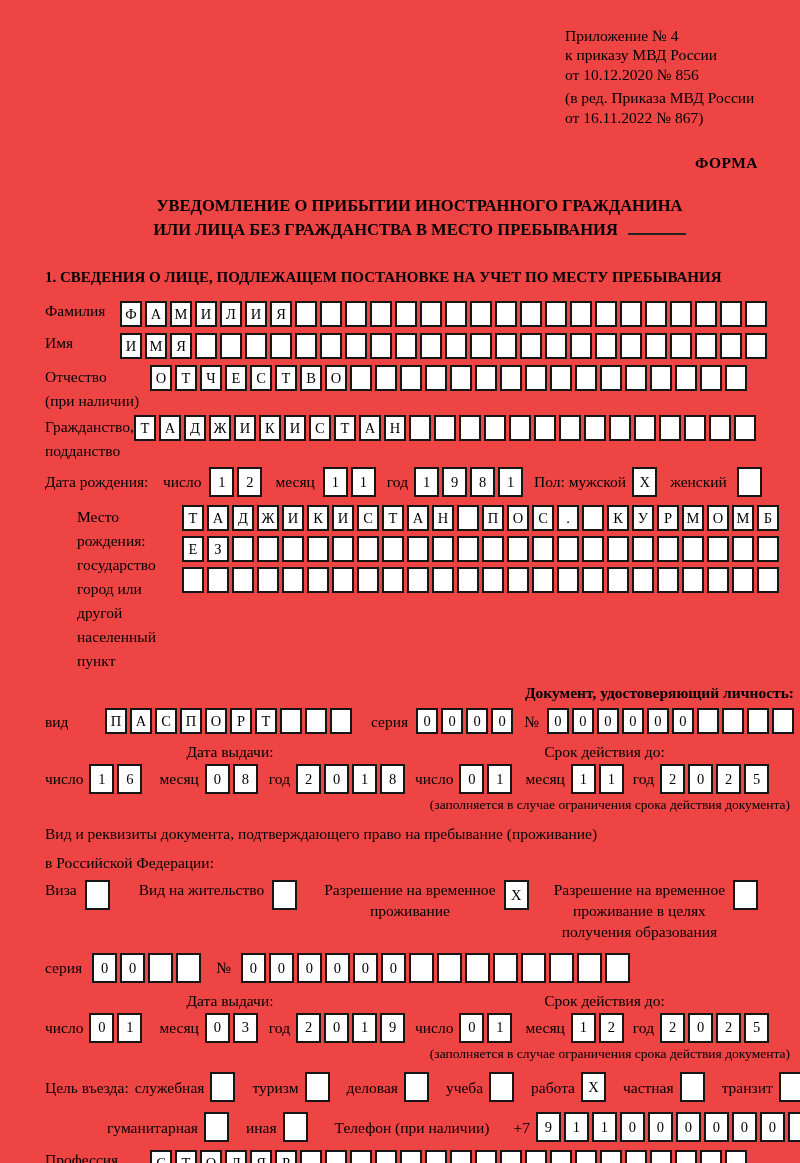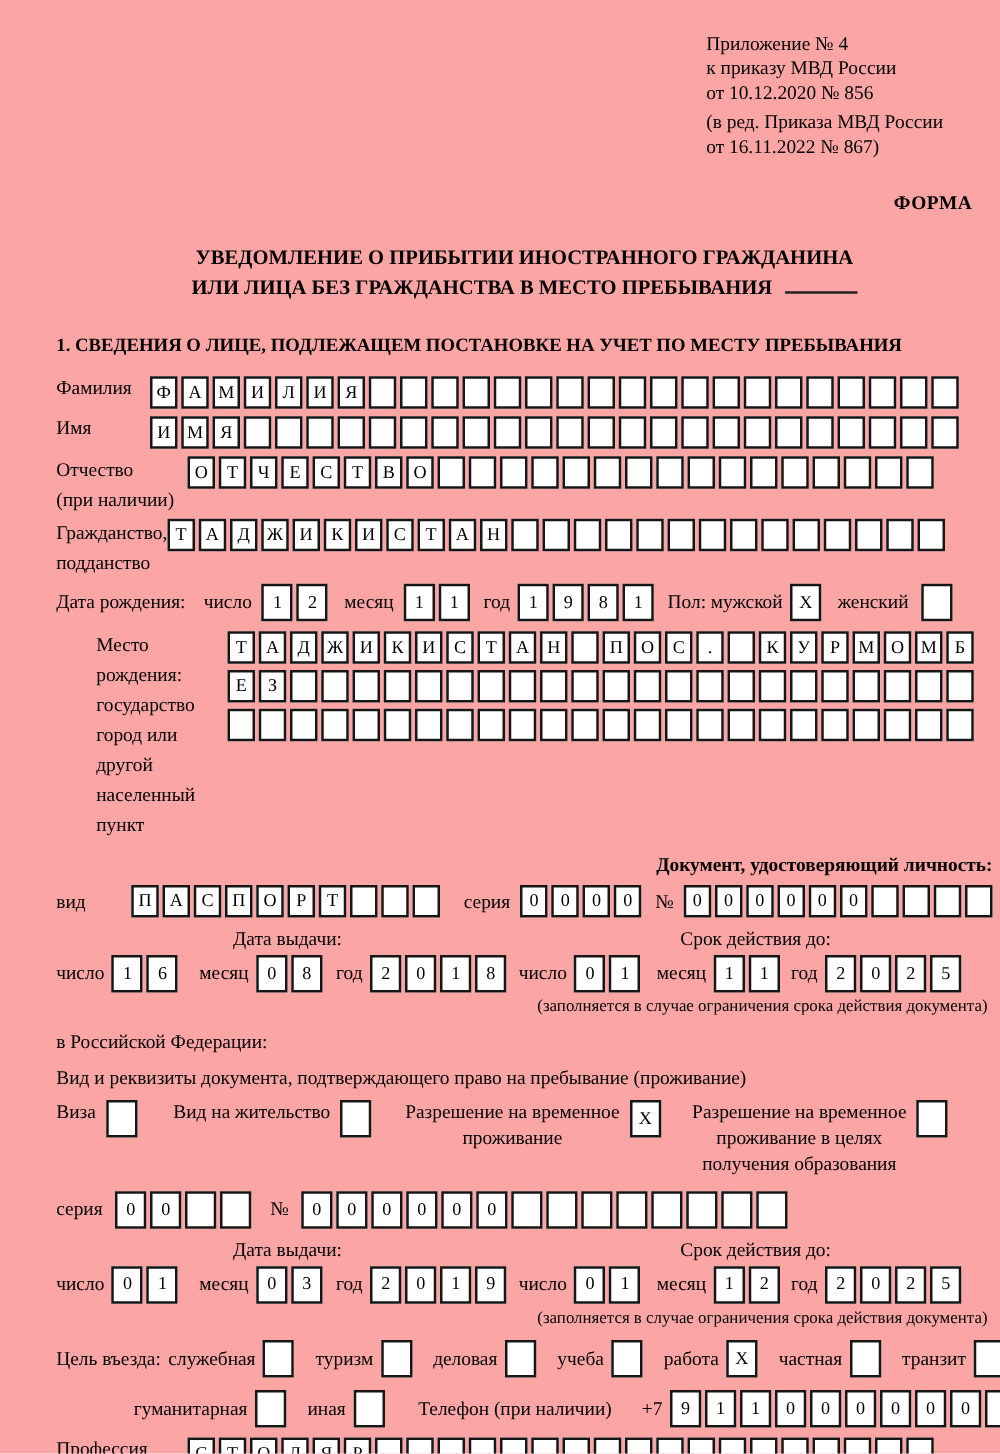--- a/index.html
+++ b/index.html
@@ -1,25 +1,25 @@
 <!DOCTYPE html>
 <html><head>
 <meta charset="utf-8">
 <style>
   html,body{margin:0;padding:0;background:#fff;}
   .page{
     width:800px;height:1163px;box-sizing:border-box;
     padding:26px 6px 0 45px;overflow:hidden;position:relative;
     font-family:"Liberation Serif","DejaVu Serif",serif;
-    color:#000;font-size:15.5px;line-height:1.25;background:#fca5a5;
+    color:#000;font-size:15.5px;line-height:1.25;background:#ef4444;
   }
   .hdr-block{margin-left:520px;width:240px;}
   .hdr-block div{white-space:nowrap;}
   .hdr-amend{margin-top:4px;}
-  .forma{margin:26px 16px 0 0;text-align:right;font-weight:bold;letter-spacing:.5px;}
+  .forma{margin:26px 36px 0 0;text-align:right;font-weight:bold;letter-spacing:.5px;}
   .title{margin-top:22px;text-align:center;font-weight:bold;font-size:16.5px;line-height:1.45;}
   .blank-line{display:inline-block;width:58px;border-bottom:2px solid #222;height:14px;margin-left:10px;}
   .sec-head{margin-top:26px;font-weight:bold;font-size:15px;}
   .row{display:flex;align-items:flex-start;margin-top:6px;}
   .lbl{flex:0 0 auto;}
   .w75{width:75px;} .w105{width:105px;} .w60{width:60px;}
   .lblcol{flex:0 0 105px;line-height:1.55;}
   .cells{display:flex;flex:0 0 auto;}
   .cells + .cells{margin-left:0;}
   .cell{
@@ -396,22 +396,22 @@
       <span class="cells chk">
           <span class="cell">2</span>
           <span class="cell">0</span>
           <span class="cell">2</span>
           <span class="cell">5</span>
         </span>
     </span>
   </div>
   <div class="cap-right">(заполняется в случае ограничения срока действия документа)</div>
 
+  <div class="para">Вид и реквизиты документа, подтверждающего право на пребывание (проживание)</div>
   <div class="para">в Российской Федерации:</div>
-  <div class="para">Вид и реквизиты документа, подтверждающего право на пребывание (проживание)</div>
 
   <div class="opts">
     <span class="opt">
       <span class="olbl">Виза</span>
       <span class="cells chk">
           <span class="cell"></span>
         </span>
     </span>
     <span class="opt" style="margin-left:26px;">
       <span class="olbl">Вид на жительство</span>

